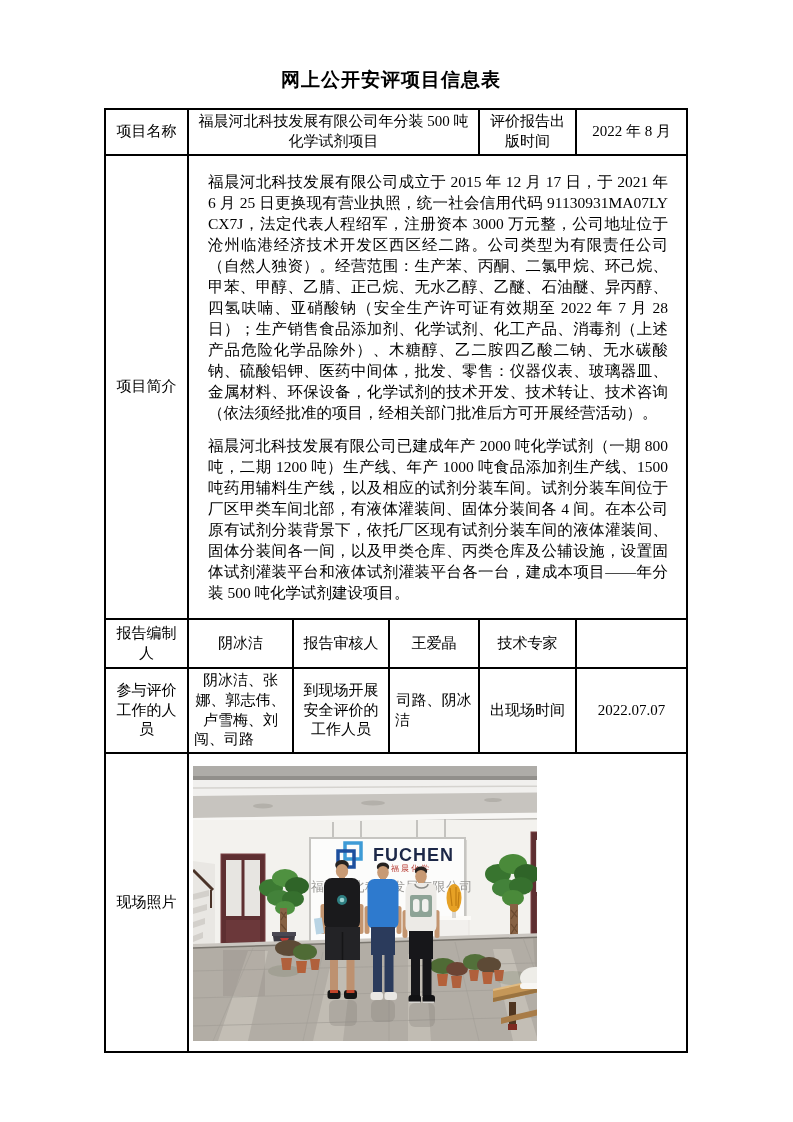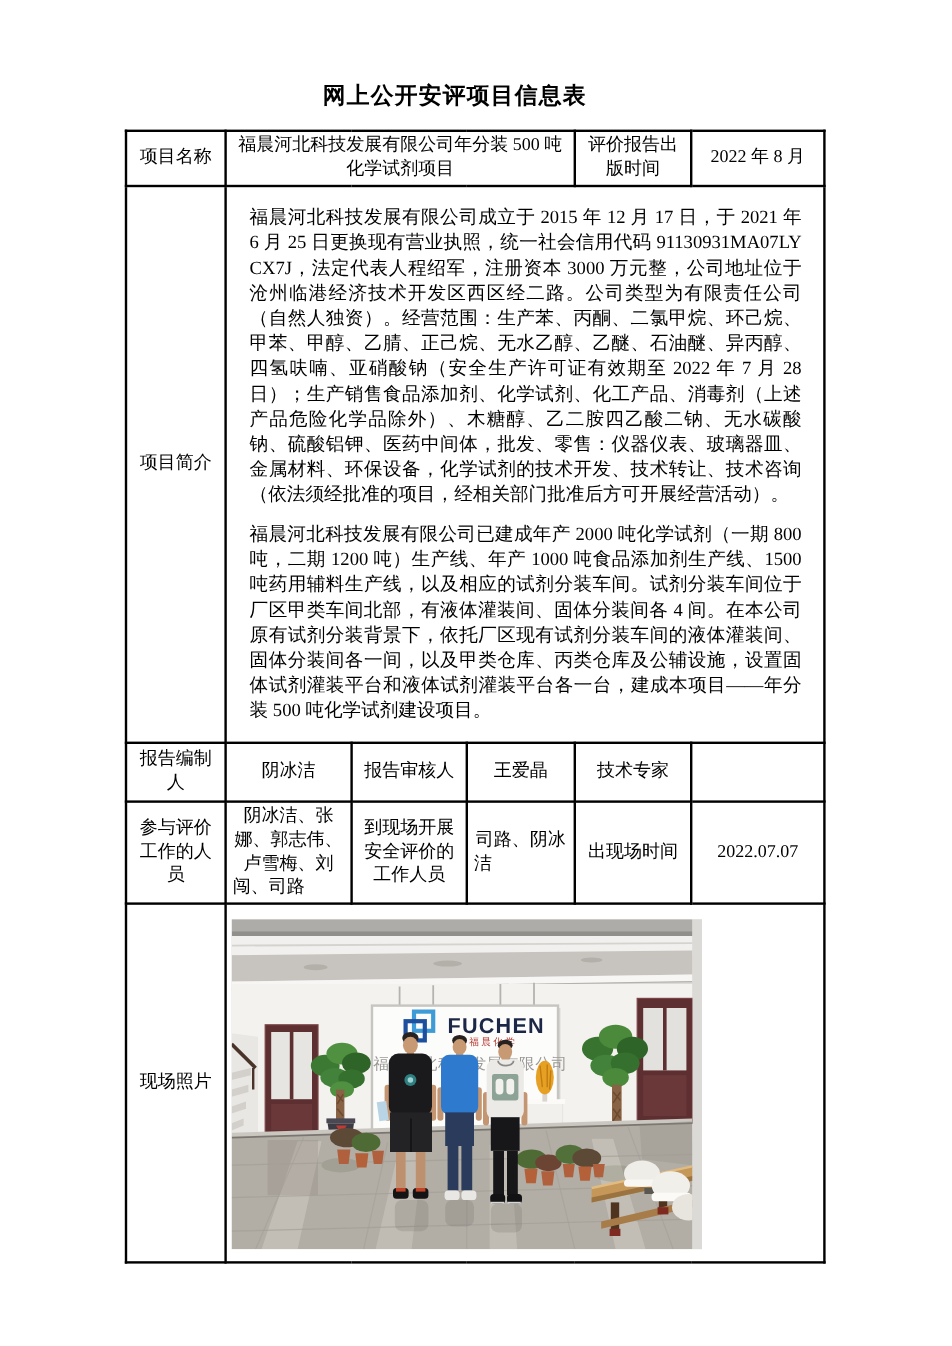--- a/index.html
+++ b/index.html
@@ -1,21 +1,21 @@
 <!DOCTYPE html>
 <html><head>
 <meta charset="utf-8">
 <style>
   html,body{margin:0;padding:0;}
   body{
     width:793px;height:1122px;background:#ffffff;position:relative;
     font-family:"Liberation Serif","DejaVu Serif",serif;color:#000;
   }
   .page-title{
-    position:absolute;top:67px;left:88px;width:582px;
+    position:absolute;top:67px;left:100px;width:582px;
     text-align:center;font-family:"Liberation Sans","DejaVu Sans",sans-serif;
     font-weight:bold;font-size:19px;letter-spacing:1px;
   }
   table.info{
     position:absolute;top:108px;left:104px;width:582px;
     border-collapse:collapse;table-layout:fixed;
   }
   table.info td{
     border:2px solid #000;font-size:15px;line-height:1.32;
     vertical-align:middle;padding:2px 5px;overflow:hidden;
@@ -23,21 +23,21 @@
   td.lbl{text-align:center;}
   td.val-left{text-align:center;}
   td.val-center{text-align:center;}
   .summary-cell{padding:3px 6px 3px 7px !important;vertical-align:top !important;}
   .summary-cell p{
     margin:12px;font-size:15.5px;line-height:21px;
     text-align:justify;text-align-last:left;word-break:break-all;
   }
   .wrap-fill{word-break:break-all;text-align:justify;text-align-last:left;}
   .photo-cell{padding:12px 0 6px 4px !important;vertical-align:top !important;}
-  .photo-frame{width:392px;height:275px;overflow:hidden;background:#dcdad6;}
+  .photo-frame{width:344px;height:275px;overflow:hidden;background:#dcdad6;}
 </style>
 </head>
 <body>
 
 <div class="page-title">网上公开安评项目信息表</div>
 
 <table class="info">
   <colgroup>
     <col style="width:83px">
       <col style="width:105px">

